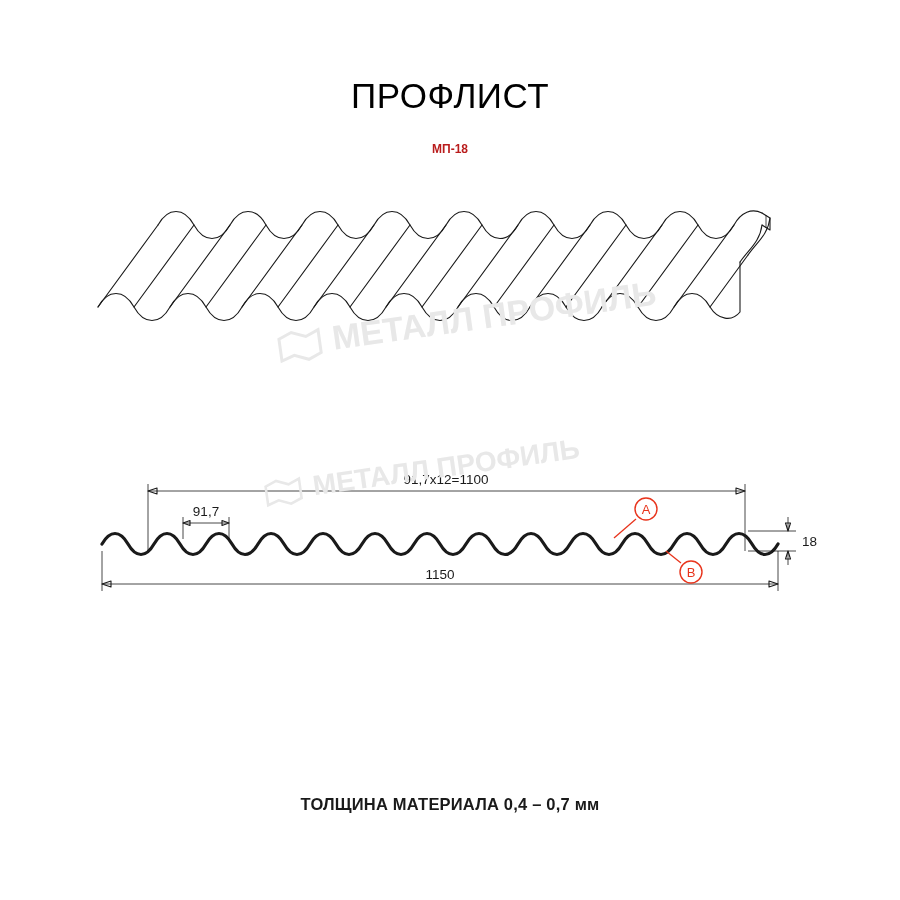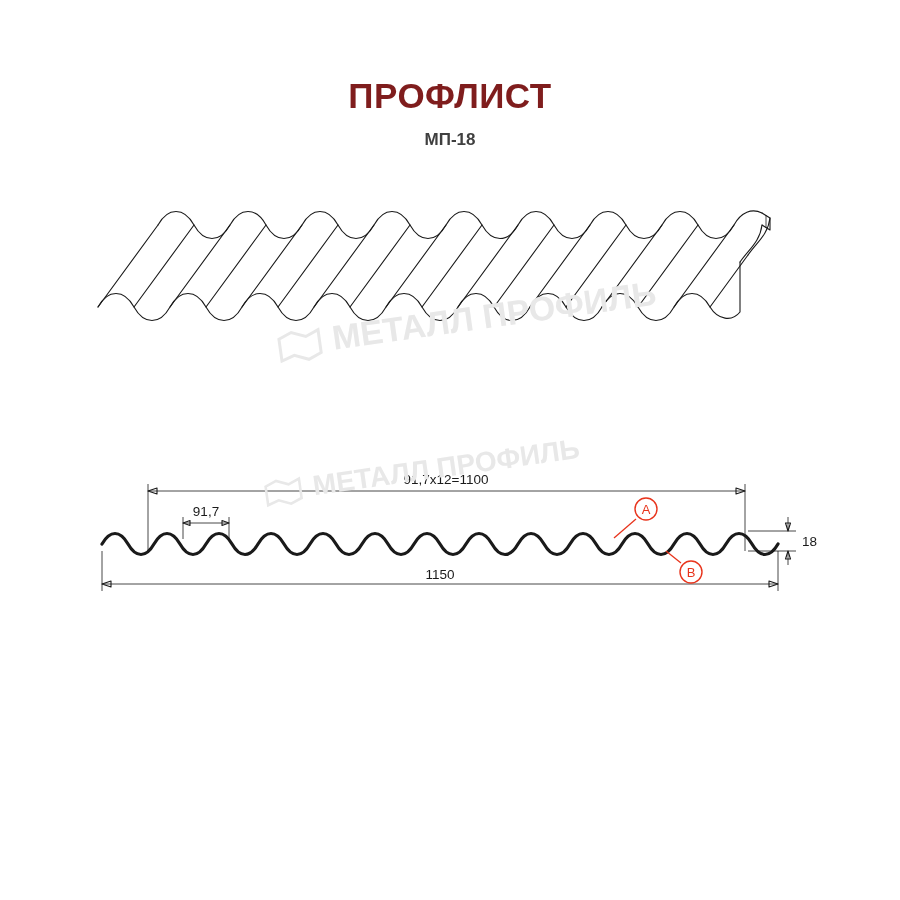--- a/index.html
+++ b/index.html
@@ -23,30 +23,30 @@
   
   .title-block {
     position: absolute;
     top: 78px;
     left: 0;
     width: 900px;
     text-align: center;
   }
   .product-title {
     font-size: 35px;
+    font-weight: normal;
+    letter-spacing: 0.5px;
+    color: #000000;
+    line-height: 1;
+  }
+  .product-model {
+    margin-top: 30px;
+    font-size: 12px;
     font-weight: bold;
-    letter-spacing: 0.5px;
-    color: #7f1d1d;
-    line-height: 1;
-  }
-  .product-model {
-    margin-top: 18px;
-    font-size: 17px;
-    font-weight: bold;
-    color: #404040;
+    color: #b91c1c;
     line-height: 1;
   }
   
   .iso-view {
     position: absolute;
     top: 185px;
     left: 80px;
     width: 740px;
     height: 180px;
   }
@@ -310,14 +310,15 @@
   </div>
 
   <div class="watermark wm2">
     <span class="wm-logo">
       <svg width="40" height="29" viewBox="0 0 46 34">
         <path d="M3 30 L3 8 L16 3 L30 9 L43 4 L43 27 L30 32 L16 26 Z" fill="none" stroke="#e8e8e8" stroke-width="3"></path>
       </svg>
     </span><span>МЕТАЛЛ ПРОФИЛЬ</span>
   </div>
 
+  <div class="footer-note">ТОЛЩИНА МАТЕРИАЛА 0,4 – 0,7 мм</div>
 
 </div>
 
 </body></html>

